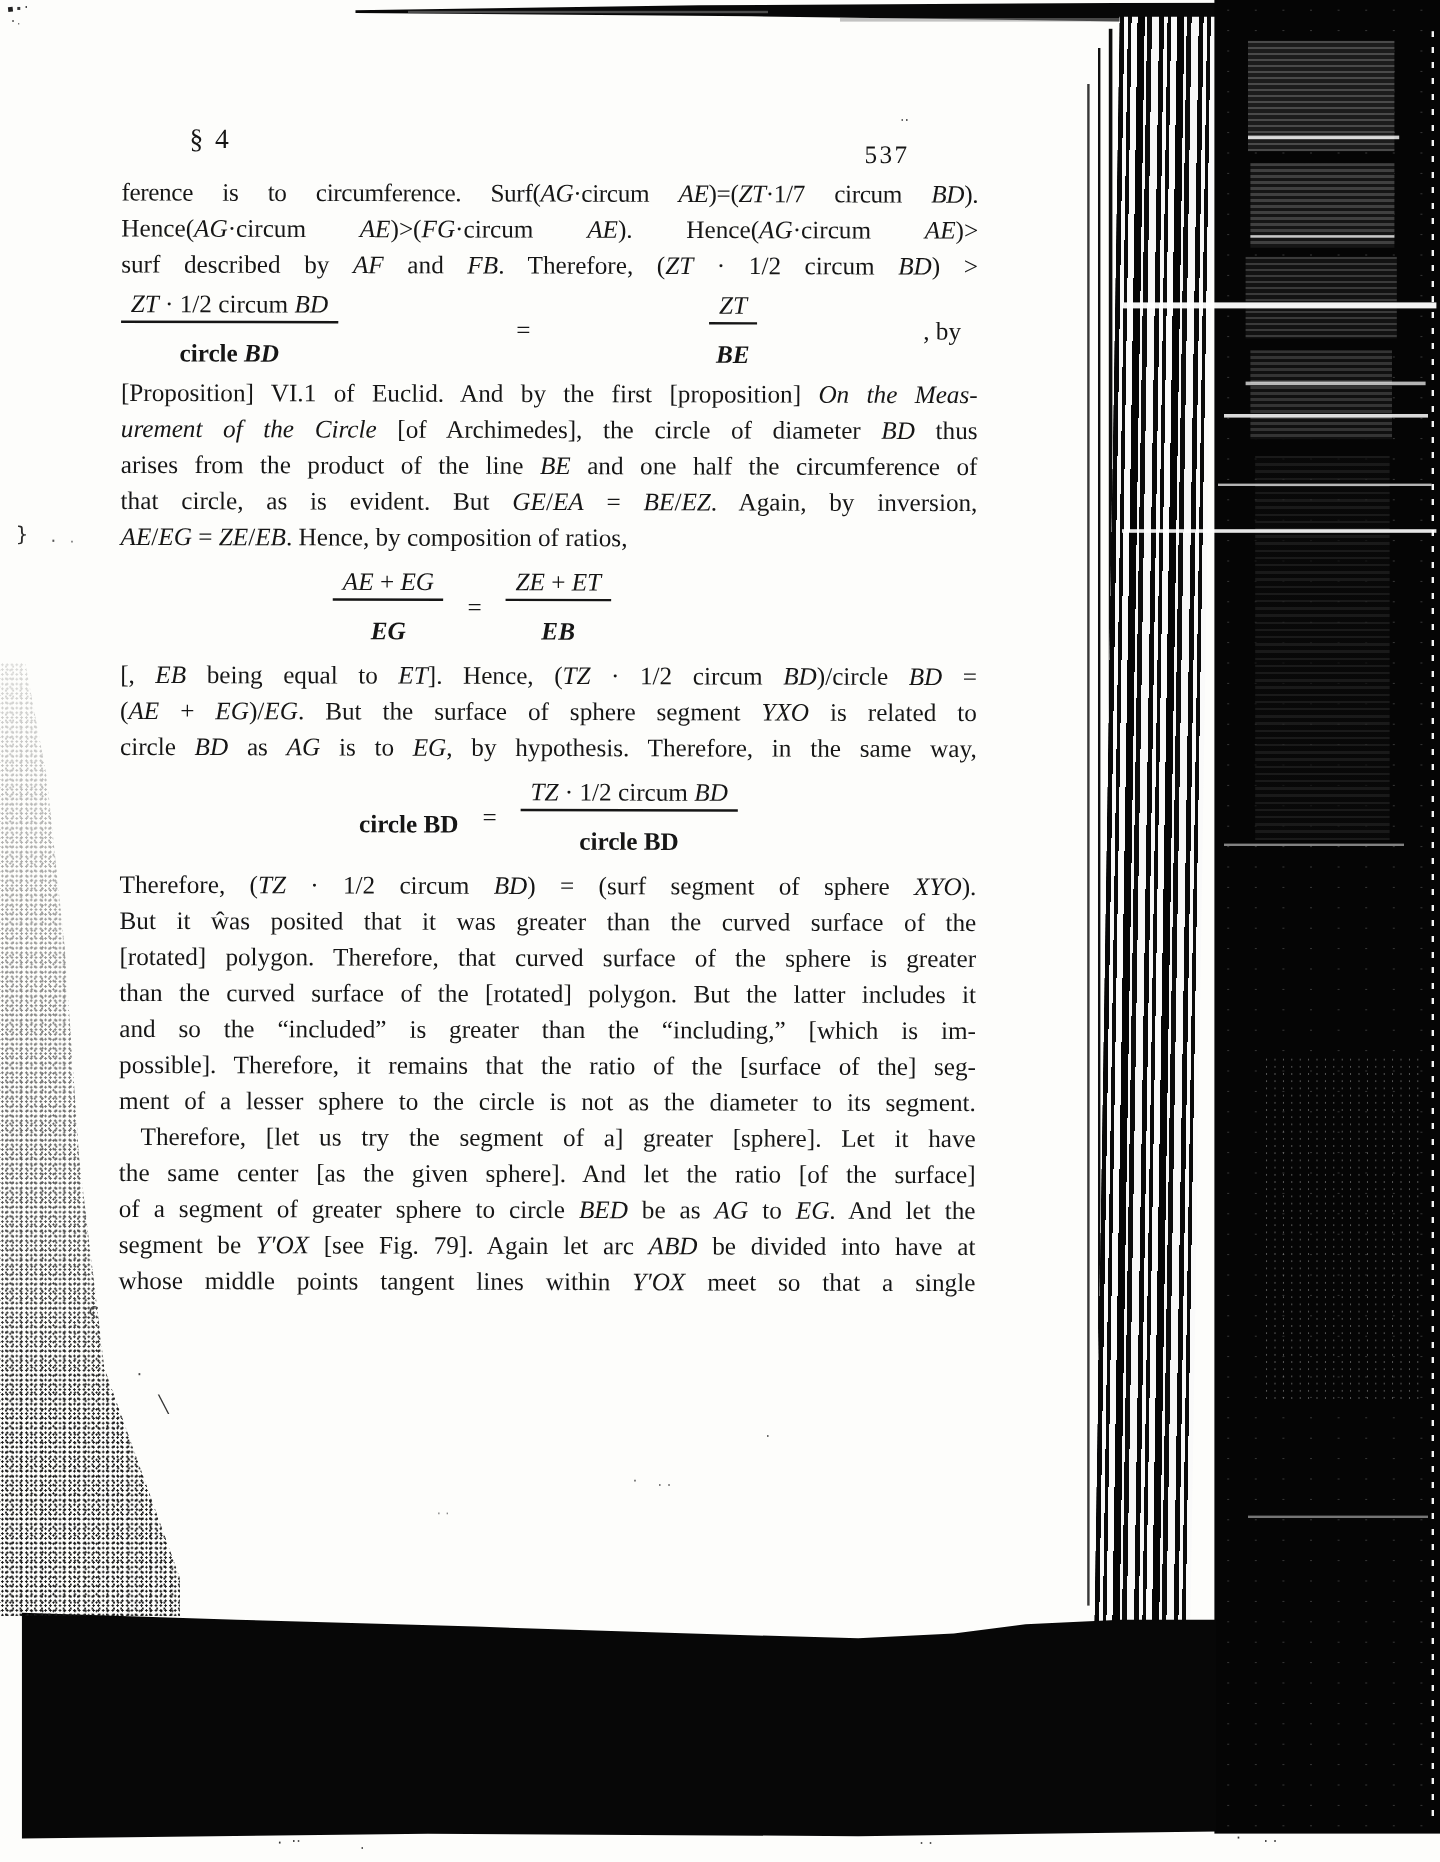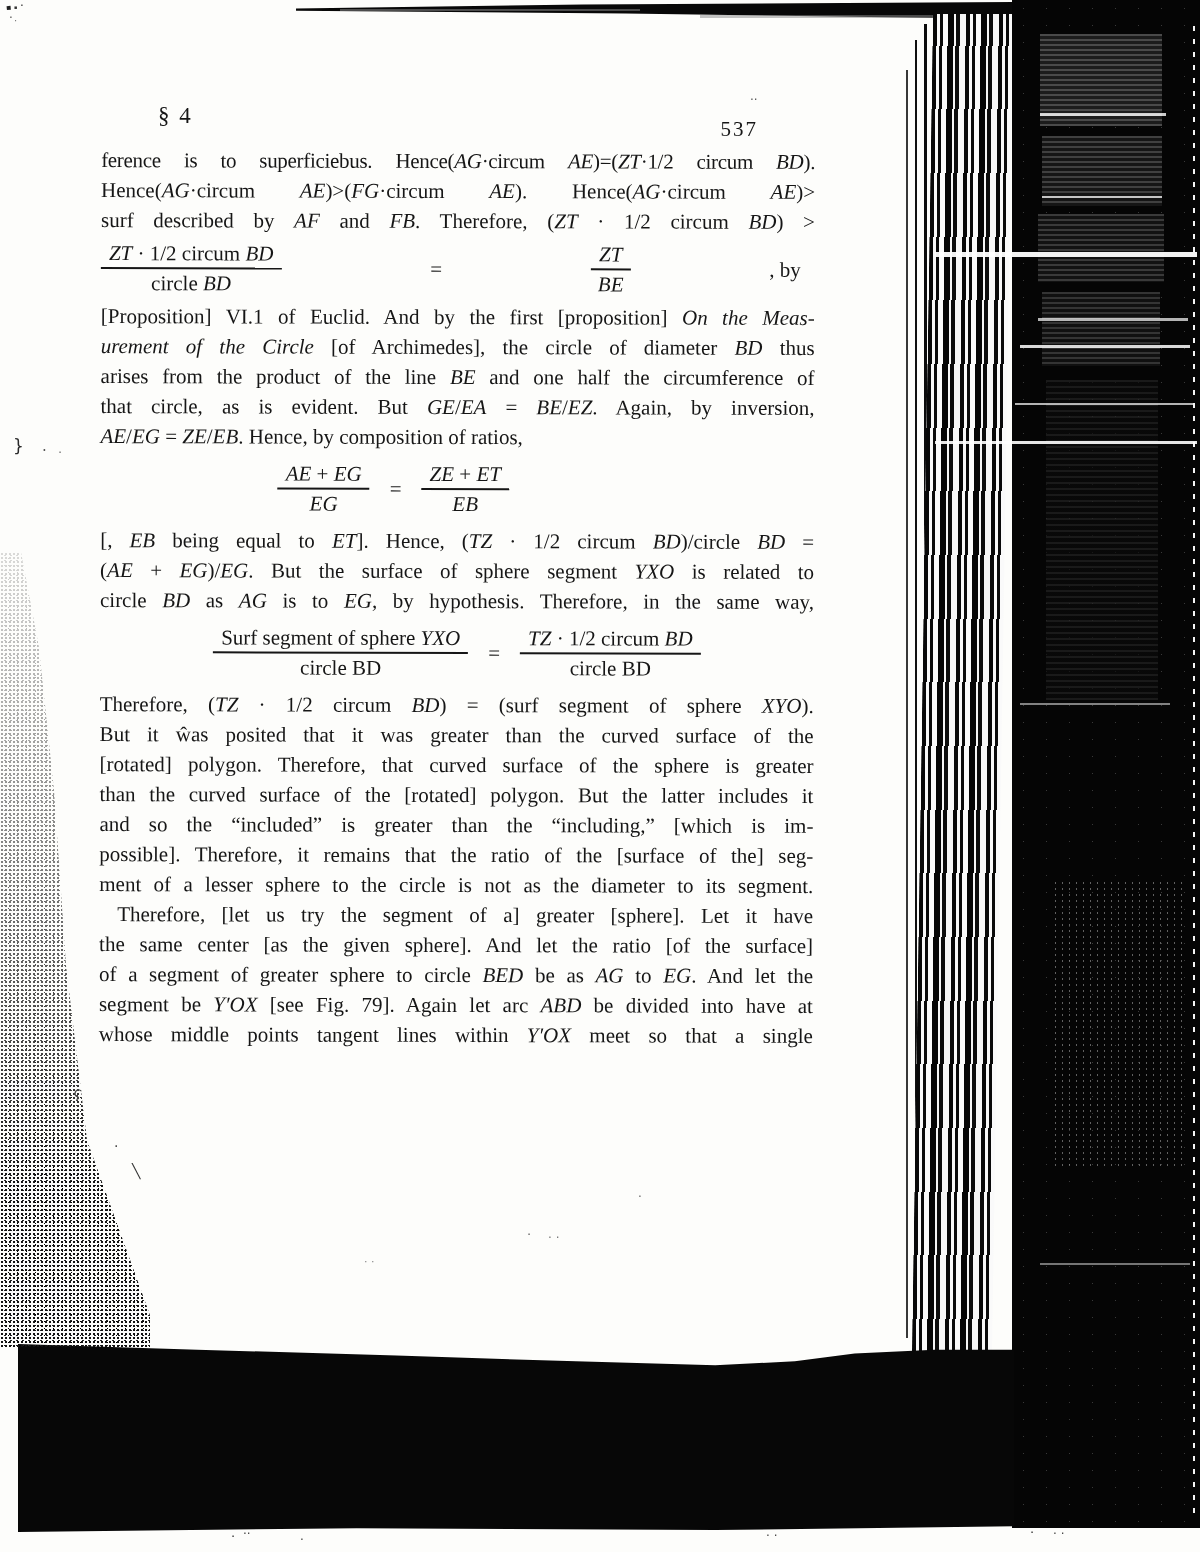--- a/index.html
+++ b/index.html
@@ -16,21 +16,21 @@
   .bodycol{position:absolute;left:100px;top:146px;width:714px;font-size:21px;line-height:30px;transform:rotate(.15deg);}
   .para{margin:0;}
   .line{white-space:normal;}
   .line.fill{text-align:justify;text-align-last:justify;}
   .line.tight{letter-spacing:-.3px;word-spacing:-1.5px;}
   .line.ind{text-indent:18px;}
   em{font-style:italic;}
 
   .frac{display:inline-flex;flex-direction:column;align-items:center;line-height:26px;text-align:right;}
   .frac .num{border-bottom:2px solid #161616;padding:0 8px 1px;}
-  .frac .den{padding-top:1px;}
+  .frac .den{padding-top:12px;font-weight:bold;}
   .fracrow{display:flex;align-items:center;justify-content:space-between;padding:5px 14px 5px 0;line-height:26px;}
   .fracrow .pre{word-spacing:7px;}
   .fracrow .post{margin-left:-8px;}
   .eqrow{display:flex;align-items:center;justify-content:center;gap:18px;padding:9px 0;line-height:26px;}
   .eqrow.eq-0{transform:translateX(-64px);}
   .mid{padding:0 2px;}
 
   
   .wedge{position:absolute;left:296px;top:2px;width:717px;height:17px;background:#080808;
          clip-path:polygon(0 38%,40% 14%,100% 0,100% 100%,46% 68%,0 52%);}
@@ -90,21 +90,21 @@
   <div class="wtail"></div>
   <div class="wtail2"></div>
 
   <div class="header">
     <span class="sec">§ 4</span>
     <span class="pno">537</span>
   </div>
 
   <div class="bodycol">
       <div class="para">
-        <div class="line fill tight"><span>ference is to superficiebus. Hence(</span><em>AG</em><span>·circum </span><em>AE</em><span>)=(</span><em>ZT</em><span>·1/2 circum </span><em>BD</em><span>).</span></div>
+        <div class="line fill tight"><span>ference is to circumference. Surf(</span><em>AG</em><span>·circum </span><em>AE</em><span>)=(</span><em>ZT</em><span>·1/7 circum </span><em>BD</em><span>).</span></div>
         <div class="line fill"><span>Hence(</span><em>AG</em><span>·circum </span><em>AE</em><span>)&gt;(</span><em>FG</em><span>·circum </span><em>AE</em><span>). Hence(</span><em>AG</em><span>·circum </span><em>AE</em><span>)&gt;</span></div>
         <div class="line fill"><span>surf described by </span><em>AF</em><span> and </span><em>FB</em><span>. Therefore, (</span><em>ZT</em><span> · 1/2 circum </span><em>BD</em><span>) &gt;</span></div>
       </div>
       <div class="fracrow">
         <span class="frac">
           <span class="num"><em>ZT</em><span> · 1/2 circum </span><em>BD</em></span>
           <span class="den"><span>circle </span><em>BD</em></span>
         </span>
         <span class="mid"><span>=</span></span>
         <span class="frac">
@@ -131,21 +131,20 @@
           <span class="den"><em>EB</em></span>
         </span>
       </div>
       <div class="para">
         <div class="line fill"><span>[, </span><em>EB</em><span> being equal to </span><em>ET</em><span>]. Hence, (</span><em>TZ</em><span> · 1/2 circum </span><em>BD</em><span>)/circle </span><em>BD</em><span> =</span></div>
         <div class="line fill"><span>(</span><em>AE</em><span> + </span><em>EG</em><span>)/</span><em>EG</em><span>. But the surface of sphere segment </span><em>YXO</em><span> is related to</span></div>
         <div class="line fill"><span>circle </span><em>BD</em><span> as </span><em>AG</em><span> is to </span><em>EG</em><span>, by hypothesis. Therefore, in the same way,</span></div>
       </div>
       <div class="eqrow eq-1">
         <span class="frac">
-          <span class="num"><span>Surf segment of sphere </span><em>YXO</em></span>
           <span class="den"><span>circle BD</span></span>
         </span>
         <span class="mid"><span>=</span></span>
         <span class="frac">
           <span class="num"><em>TZ</em><span> · 1/2 circum </span><em>BD</em></span>
           <span class="den"><span>circle BD</span></span>
         </span>
       </div>
       <div class="para">
         <div class="line fill"><span>Therefore, (</span><em>TZ</em><span> · 1/2 circum </span><em>BD</em><span>) = (surf segment of sphere </span><em>XYO</em><span>).</span></div>

